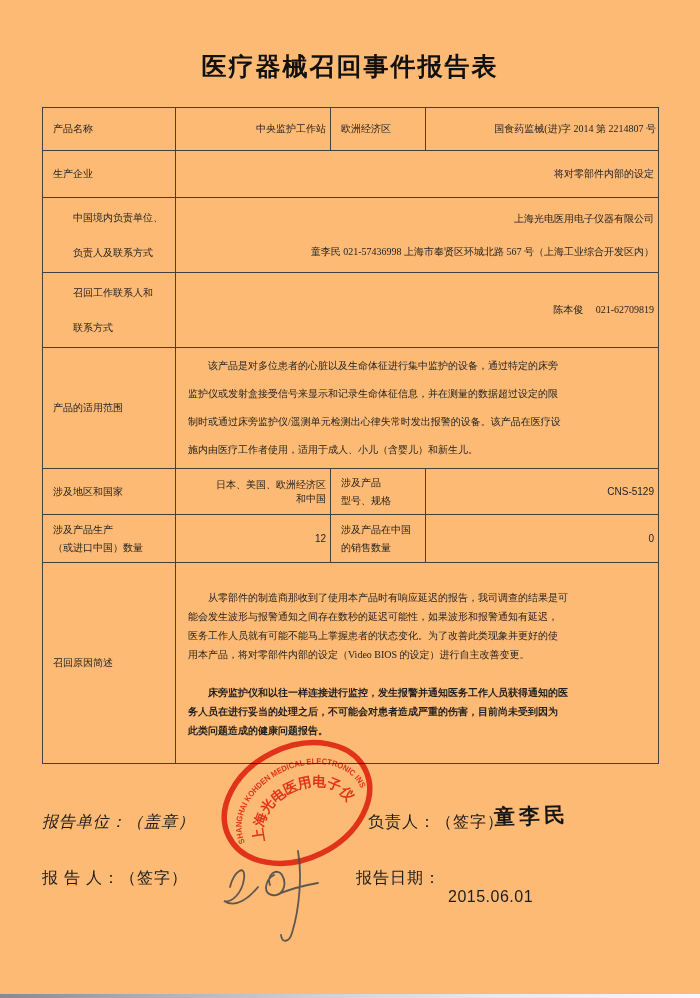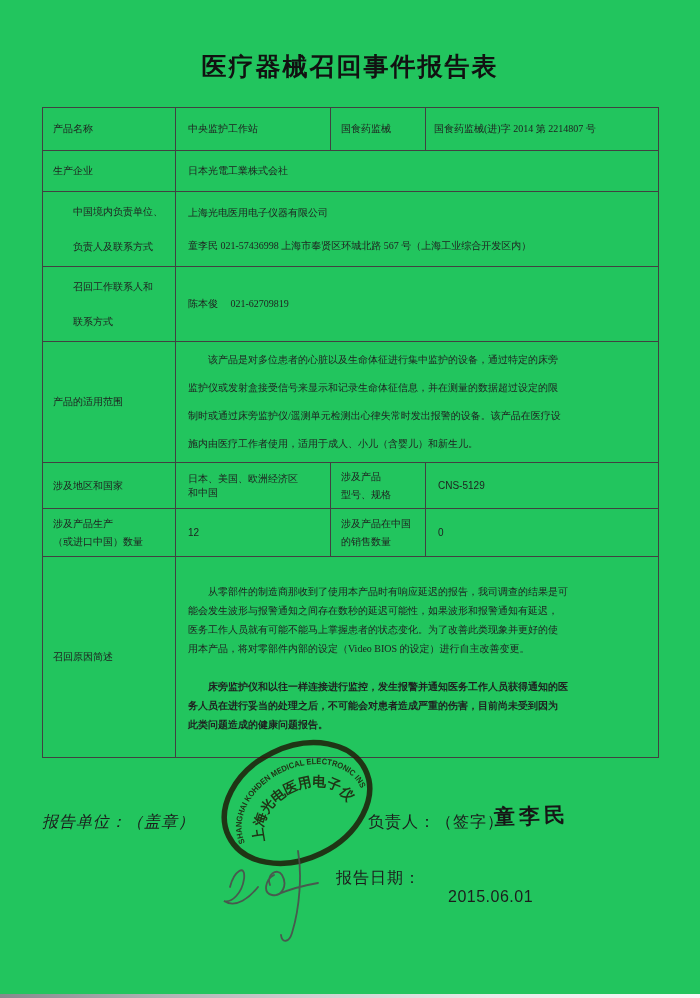--- a/index.html
+++ b/index.html
@@ -1,39 +1,39 @@
 <!DOCTYPE html>
 <html><head>
 <meta charset="utf-8">
 <style>
   html,body { margin:0; padding:0; background:#e8e8e8; }
   .page {
     position:relative; width:700px; height:998px; margin:0 auto;
-    background:#22c55e; overflow:hidden;
+    background:#fdba74; overflow:hidden;
     font-family:"Liberation Serif","DejaVu Serif",serif; color:#1f1f1f;
   }
   .doc-title {
     position:absolute; top:50px; left:0; width:100%; margin:0;
     text-align:center; font-size:25px; font-weight:700; letter-spacing:2px;
     color:#111; font-family:"Liberation Sans","DejaVu Sans",sans-serif;
   }
   table.report {
     position:absolute; left:42px; top:107px; width:616px;
     border-collapse:collapse; table-layout:fixed;
   }
   table.report td {
     border:1.5px solid #414141; vertical-align:middle;
     font-size:10px; overflow:hidden;
   }
-  .r1{height:43px} .r2{height:41px} .r3{height:68px} .r4{height:66px}
+  .r1{height:43px} .r2{height:47px} .r3{height:68px} .r4{height:66px}
   .r5{height:112px} .r6{height:46px} .r7{height:48px} .r8{height:38px}
   .r9{height:148px}
   td.lbl  { padding:2px 4px 2px 10px; white-space:pre-line; line-height:18px; }
   td.lbl.lh-wide { line-height:35px;padding-left:30px; }
-  td.val  { padding:2px 4px 2px 12px; white-space:pre-line; }
+  td.val  { padding:2px 4px 2px 12px; white-space:pre-line;text-align:right; }
   td.val.v-wide { line-height:33px; }
   td.longtext {
     padding:4px 6px 4px 12px; white-space:pre-line; text-align:justify;
     font-size:12.6px;
   }
   .r5 td.longtext  { line-height:28px; }
   .r9 td.longtext  { line-height:19px; padding-top:6px; }
   .r9 td.longtext p { margin:0; white-space:pre-line; }
   .r9 td.longtext p + p { margin-top:0;font-weight:bold; }
   td.nowrap { white-space:nowrap; font-size:12.4px; padding:2px 2px 2px 8px; }
@@ -65,26 +65,26 @@
     <colgroup>
       <col style="width:133px">
         <col style="width:155px">
       <col style="width:95px">
         <col style="width:233px">
     </colgroup>
     <tbody>
         <tr class="r1">
       <td class="lbl">产品名称</td>
       <td class="val">中央监护工作站</td>
-      <td class="lbl">国食药监械</td>
+      <td class="lbl">欧洲经济区</td>
       <td class="val nowrap">国食药监械(进)字 2014 第 2214807 号</td>
     </tr>
     <tr class="r2">
       <td class="lbl">生产企业</td>
-      <td class="val" colspan="3">日本光電工業株式会社</td>
+      <td class="val" colspan="3">将对零部件内部的设定</td>
     </tr>
     <tr class="r3">
       <td class="lbl lh-wide">中国境内负责单位、
 负责人及联系方式</td>
       <td class="val v-wide" colspan="3">上海光电医用电子仪器有限公司
 童李民 021-57436998 上海市奉贤区环城北路 567 号（上海工业综合开发区内）</td>
     </tr>
     <tr class="r4">
       <td class="lbl lh-wide">召回工作联系人和
 联系方式</td>
@@ -125,21 +125,22 @@
 此类问题造成的健康问题报告。</p>
       </td>
     </tr>
 
   </tbody>
     </table>
 
   <span class="f-label" style="left:42px; top:812px;font-style:italic;">报告单位：（盖章）</span>
   <span class="f-label" style="left:368px; top:812px;">负责人：（签字）</span>
   <span class="sig-tong">童李民</span>
-  <span class="f-label" style="left:336px; top:868px;">报告日期：</span>
+  <span class="f-label" style="left:42px; top:868px;">报 告 人：（签字）</span>
+  <span class="f-label" style="left:356px; top:868px;">报告日期：</span>
   <span class="f-label sans" style="left:448px; top:888px; letter-spacing:0.5px;">2015.06.01</span>
 
   <svg class="stamp" viewBox="0 0 172 136">
     <g transform="translate(86,68) rotate(-26)" fill="none">
       <ellipse rx="76" ry="56" stroke="#e13427" stroke-width="5.5"></ellipse>
       <path id="stamp-en-path" d="M -64 13 A 64 47 0 1 1 64 13" fill="none"></path>
       <path id="stamp-cn-path" d="M -45 20 A 45 32 0 1 1 45 20" fill="none"></path>
       <text font-size="8.2" font-weight="bold" fill="#e13427" font-family="Liberation Sans, DejaVu Sans, sans-serif">
         <textPath href="#stamp-en-path" startOffset="0" textLength="272" lengthAdjust="spacingAndGlyphs">SHANGHAI KOHDEN MEDICAL ELECTRONIC INSTRUMENT CORPORATION</textPath>
       </text>

